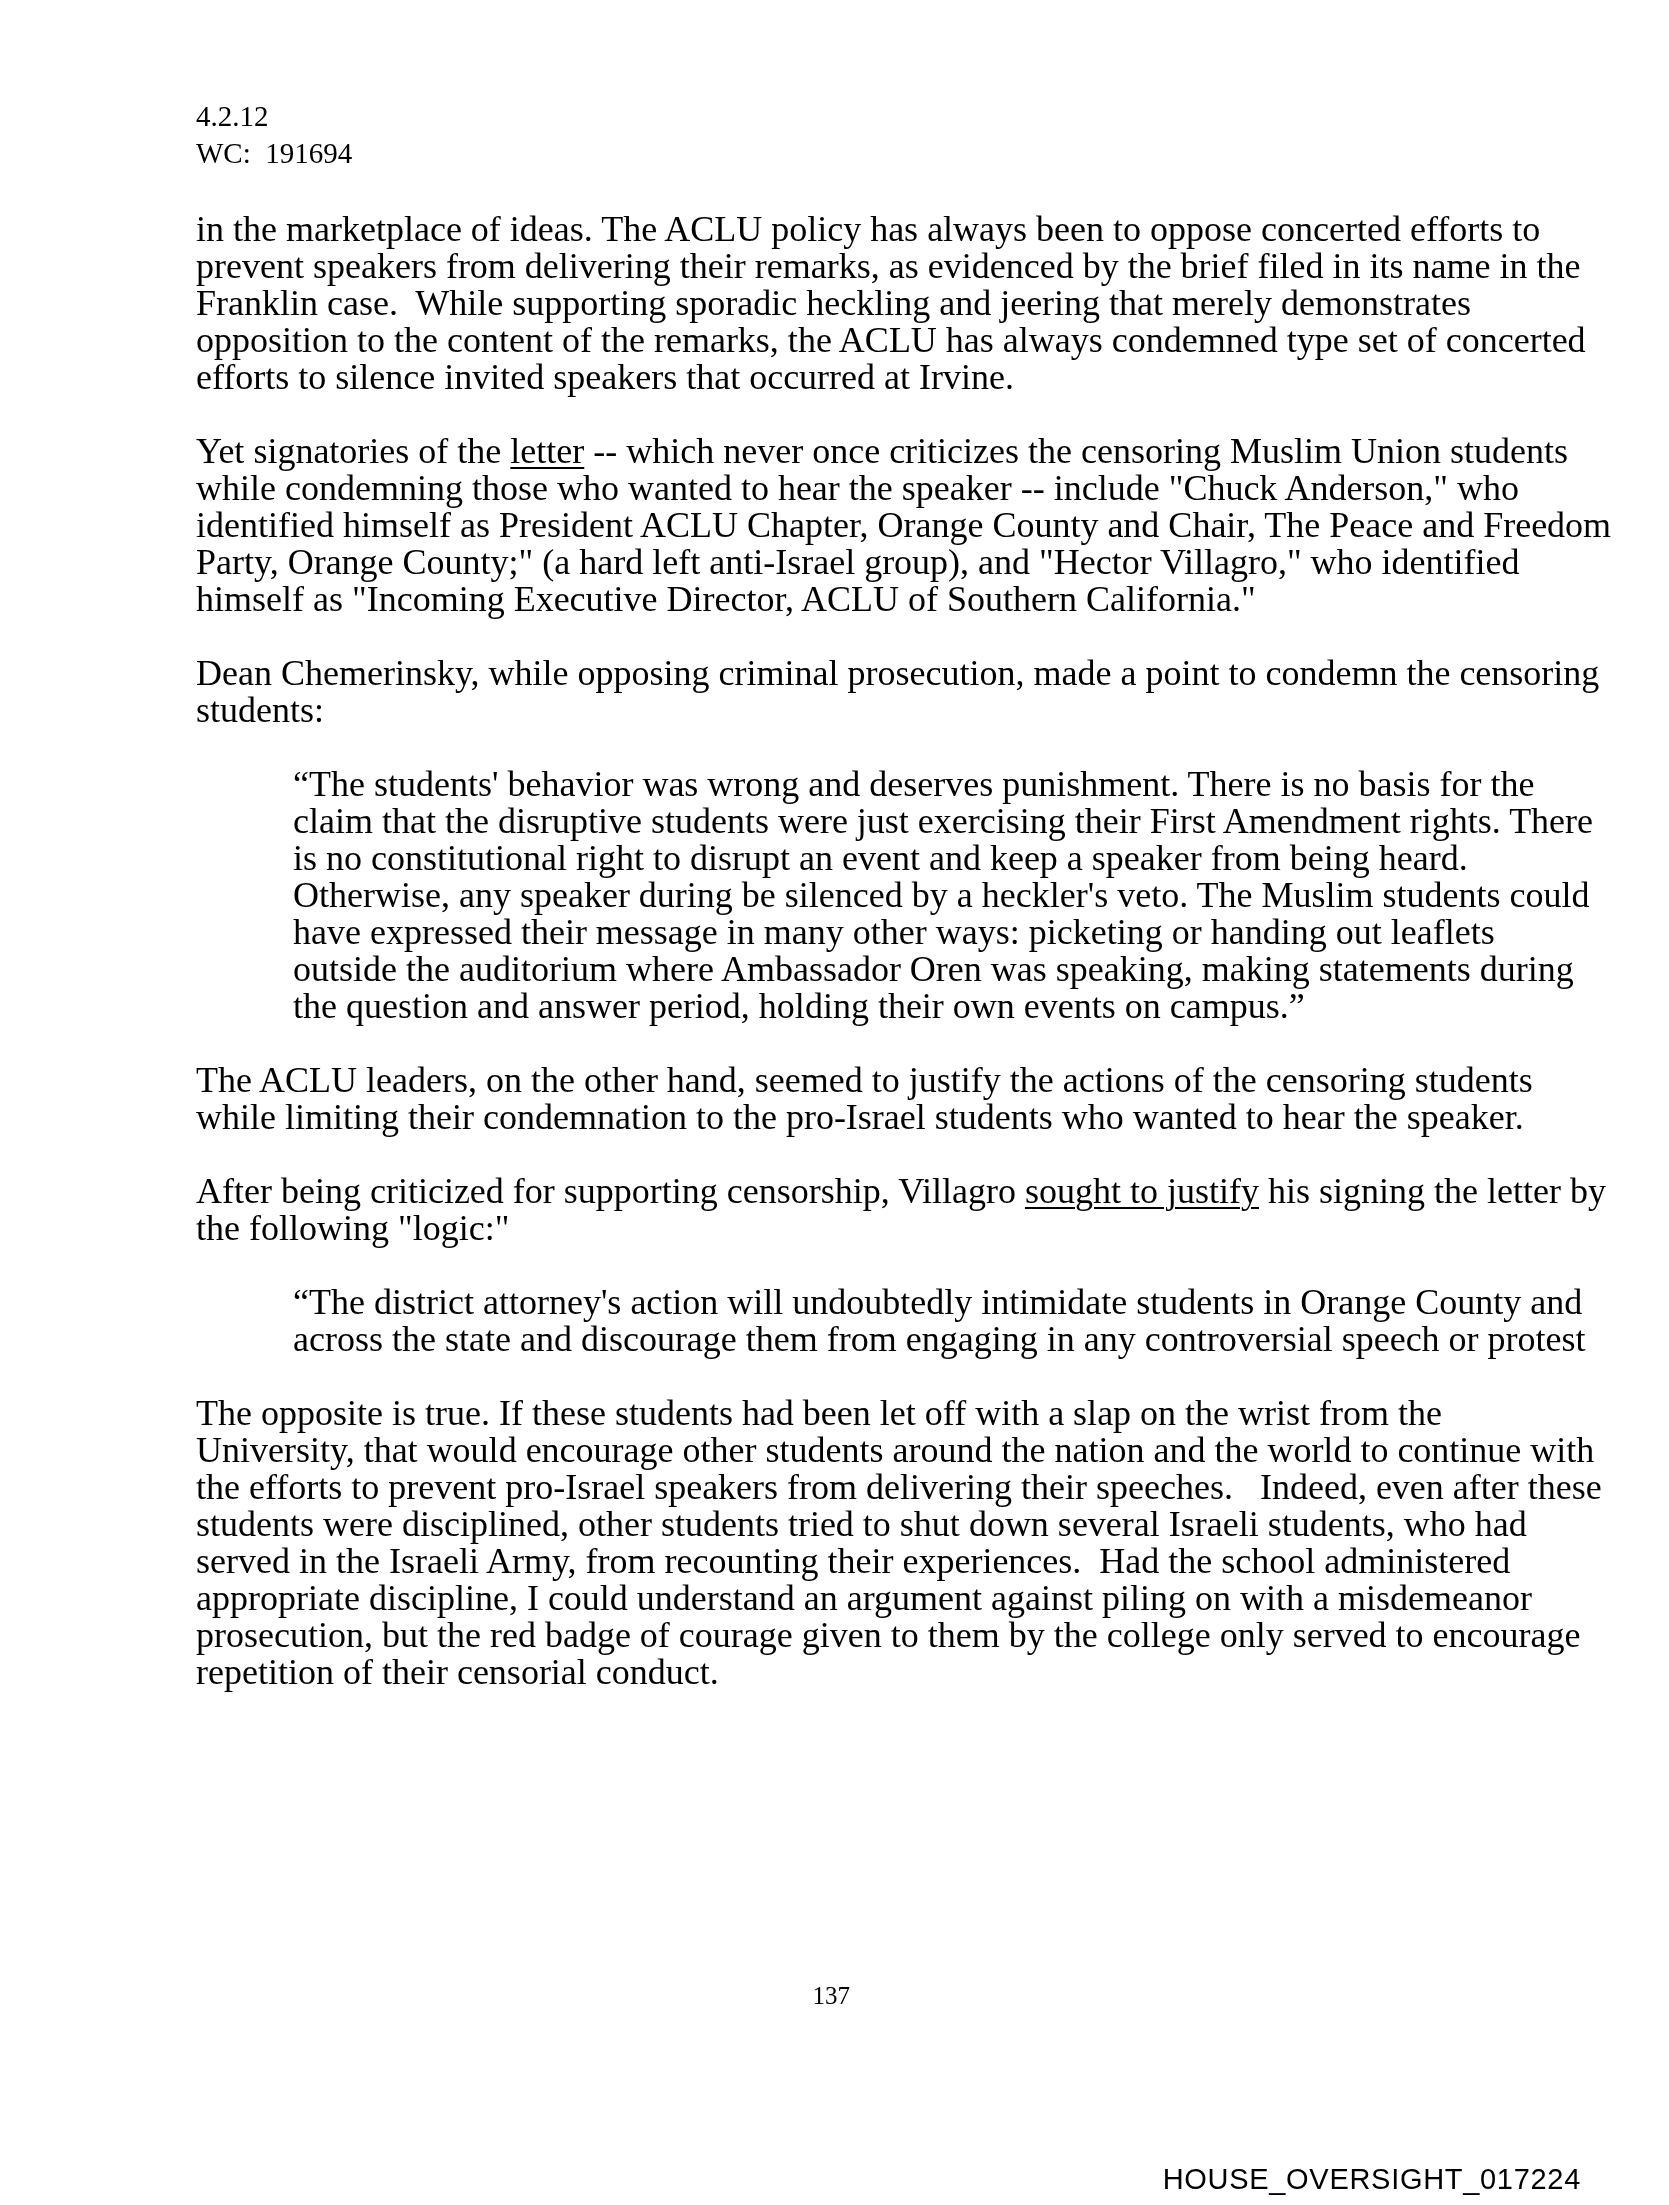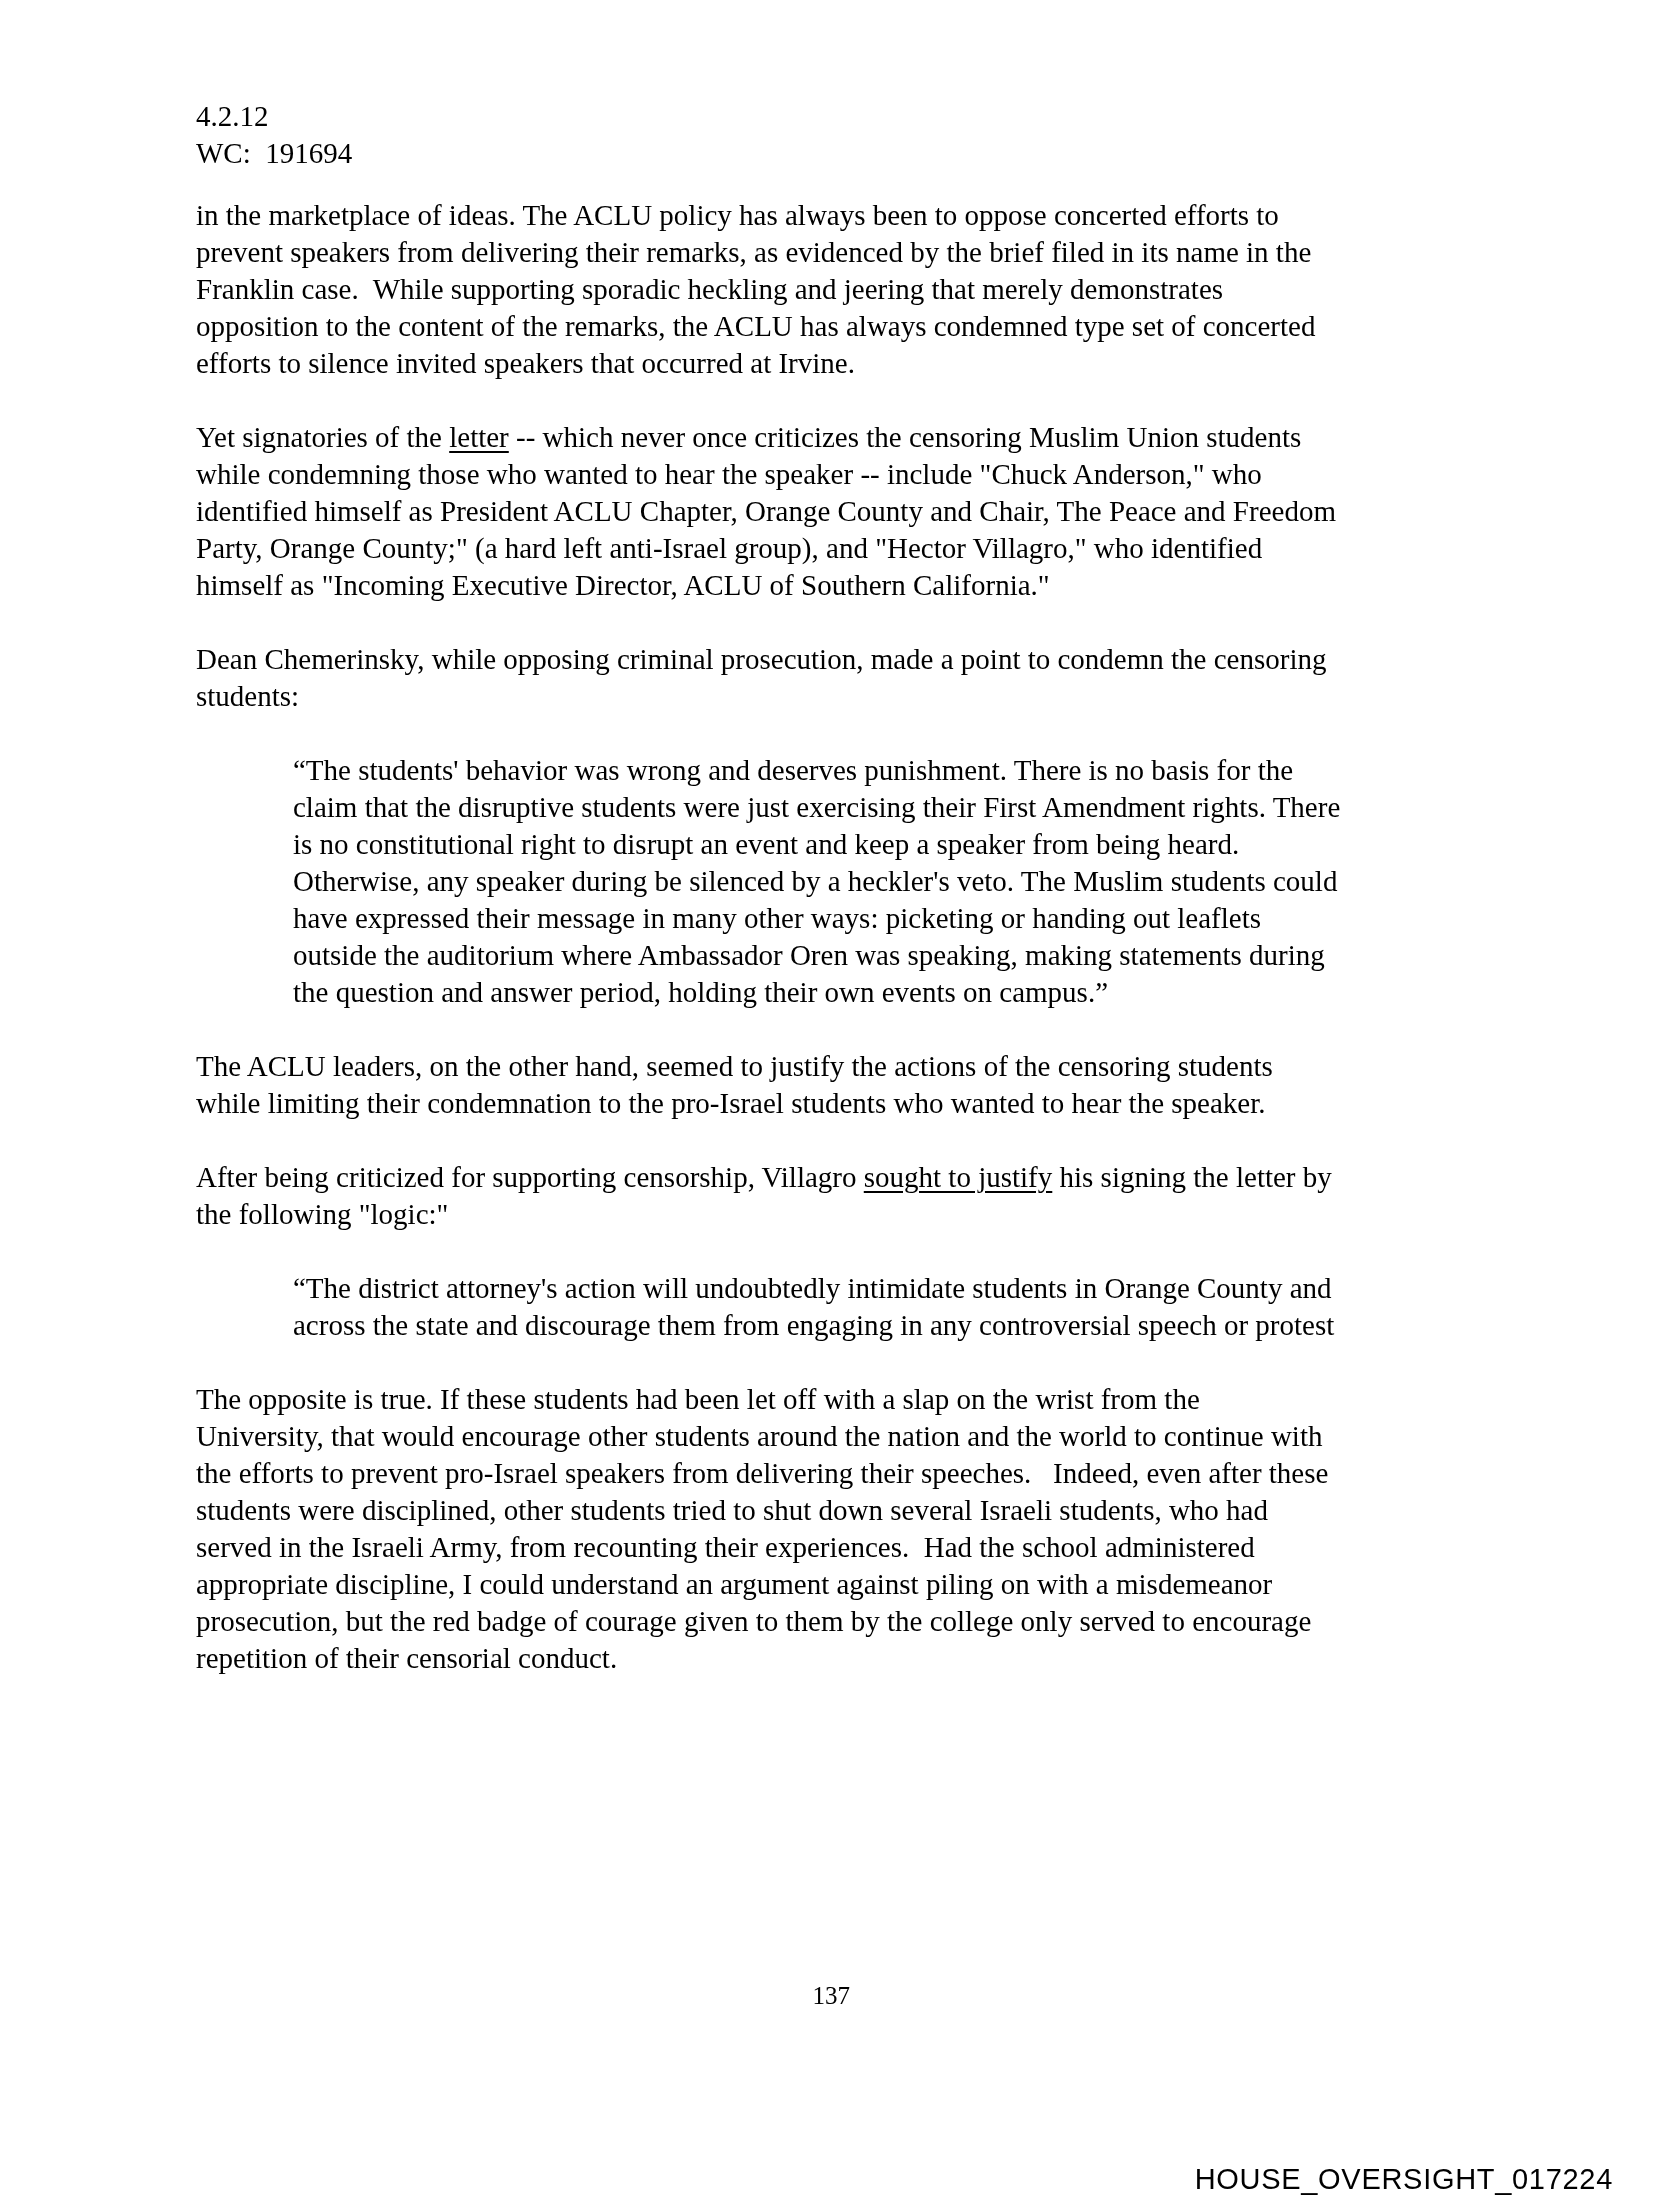--- a/index.html
+++ b/index.html
@@ -14,36 +14,35 @@
       overflow: hidden;
       color: #000000;
       font-family: "Liberation Serif", "DejaVu Serif", serif;
     }
     .page {
       position: absolute;
       left: 0;
       top: 0;
       width: 1614px;
       height: 2205px;
-      padding-left: 32px;
     }
     .header {
       position: absolute;
       left: 196px;
       top: 98px;
       font-size: 29px;
       line-height: 37px;
     }
     .header div { white-space: pre; }
     .body-text {
       position: absolute;
       left: 196px;
-      top: 197px;
+      top: 211px;
       width: 1283px;
-      font-size: 29px;
+      font-size: 36px;
       line-height: 37px;
     }
     .line {
       display: block;
       white-space: pre;
       height: 37px;
     }
     .para { margin: 0 0 37px 0; }
     .quote {
       margin: 6px 0 37px 97px;

